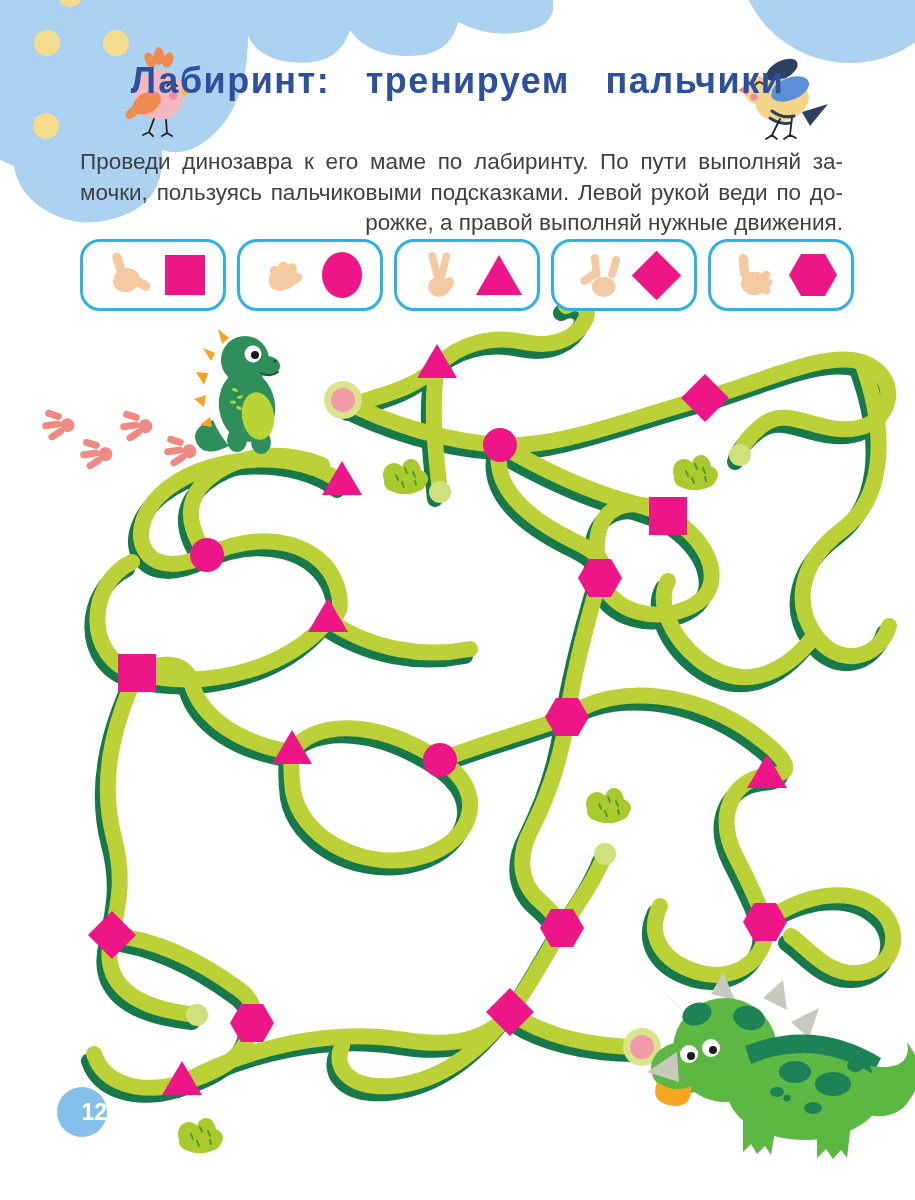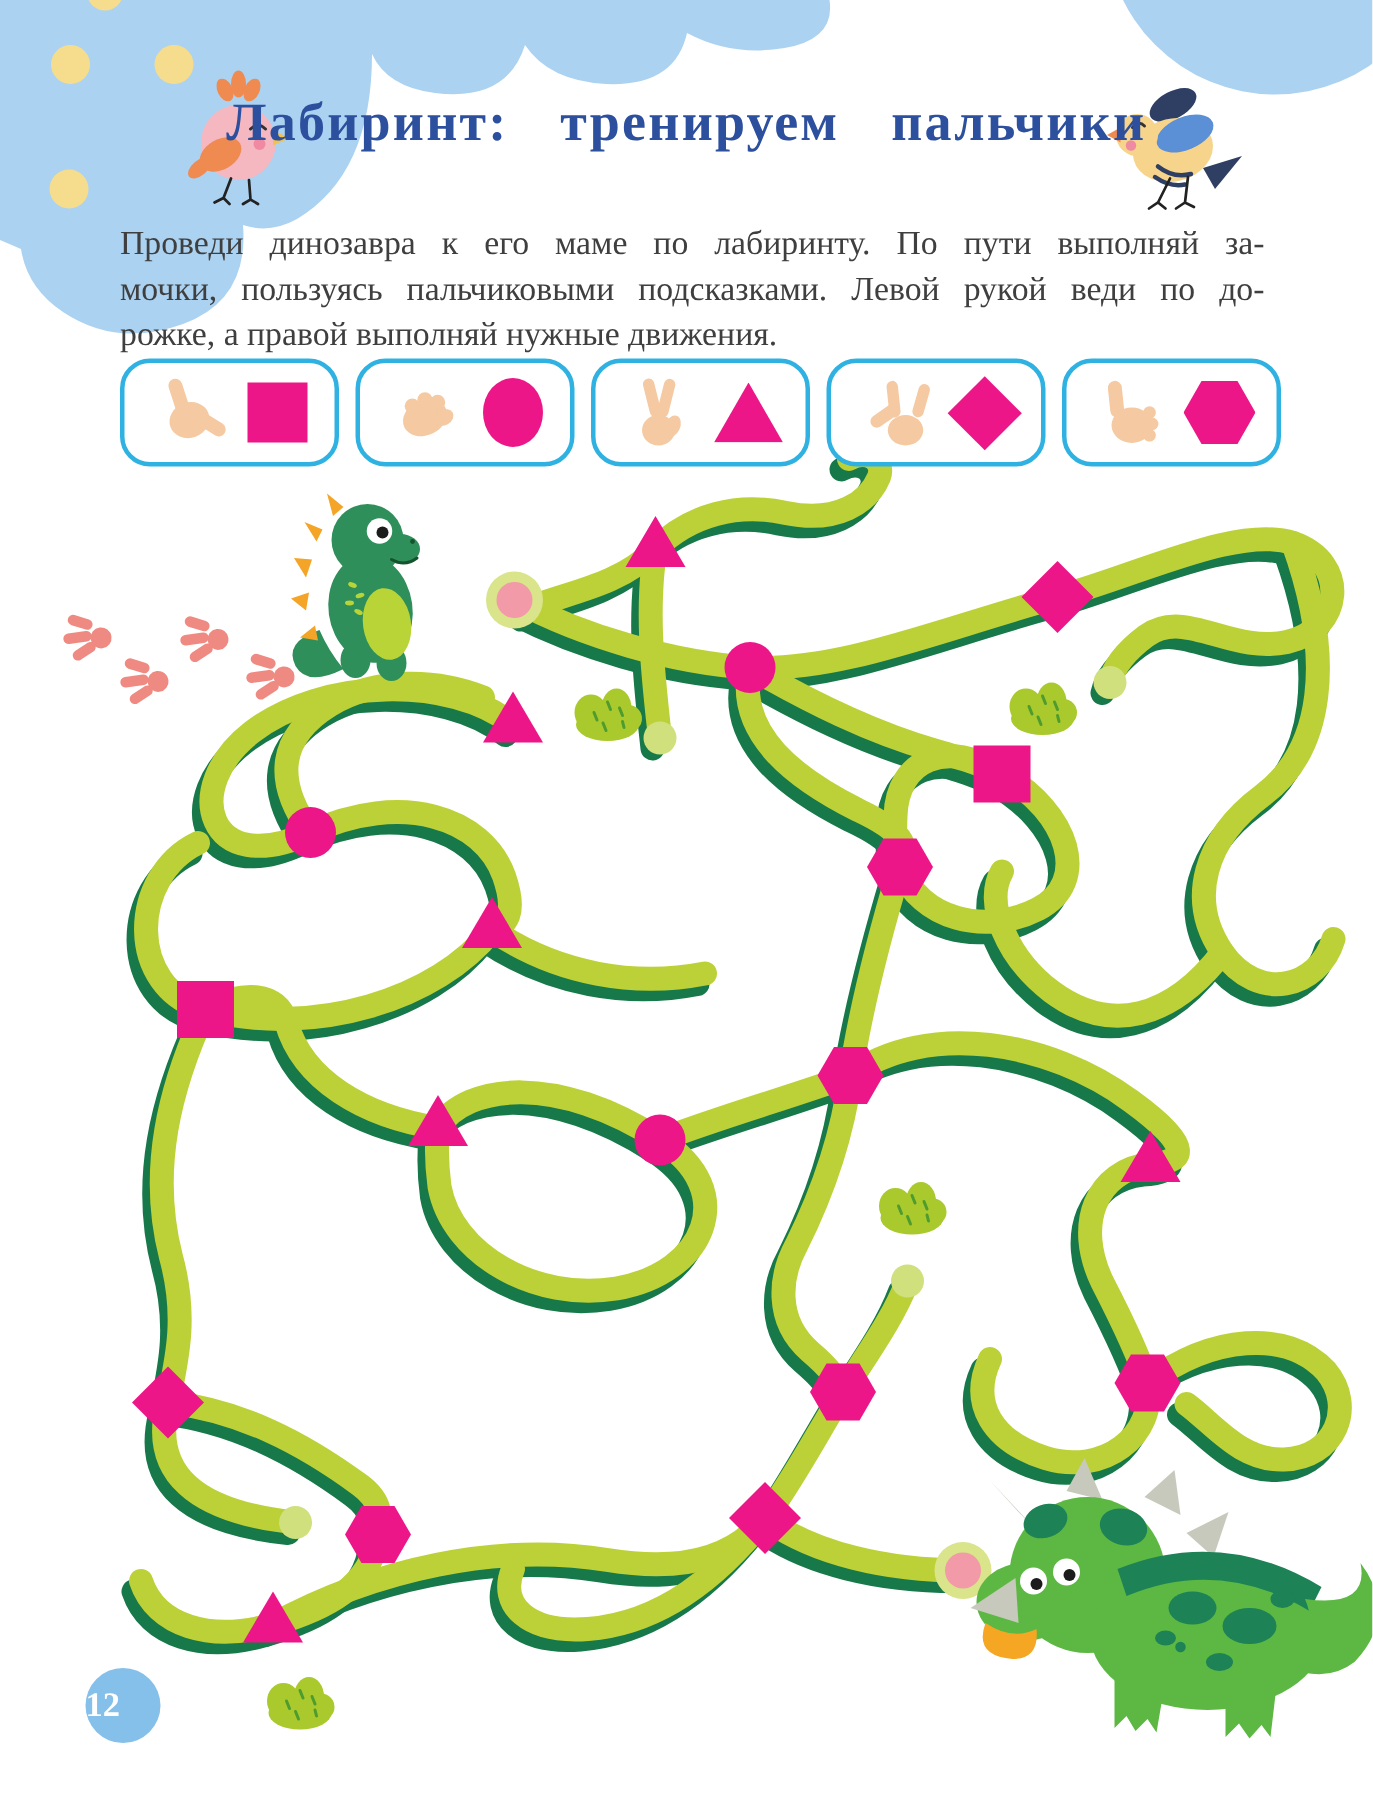--- a/index.html
+++ b/index.html
@@ -1,47 +1,47 @@
 <!DOCTYPE html>
 <html style="--lock: #ec1688; --path: #bcd137; --pathShadow: #17784a; --ringOuter: #d9e48b; --ringInner: #f29aa8; --cap: #cfe07c; --bush: #a9c92d; --bushDot: #4f9c2e; --footprint: #ef8a82; --blob: #abd2f1; --dotYellow: #f6dd8d; --pageCircle: #85c0ea; --title: #2c4f9e; --text: #3f3f3f; --cardBorder: #2fb2e2; --skin: #f5c9a1; --dinoDark: #2f8f5b; --dinoBelly: #b9d436; --dinoSpike: #f4a427; --mamaBody: #5cb843; --mamaDark: #1d8256; --horn: #c7c9bc; --beak: #f5a623; --birdOrange: #ef8a50; --birdPink: #f5b8c0; --birdBeak: #f2c24e; --cheek: #f08aa2; --birdNavy: #2e3f63; --birdBlue: #5b8fd6; --birdYellow: #f6d48c;"><head>
 <meta charset="utf-8">
 <style>
   html,body{margin:0;padding:0;background:#fff;}
   .page{position:relative;width:915px;height:1200px;background:#fff;overflow:hidden;
-        font-family:Liberation Serif, serif;}
+        font-family:Liberation Sans, sans-serif;}
   #scene{position:absolute;left:0;top:0;width:915px;height:1200px;}
 
   .title{position:absolute;top:60px;left:0;width:100%;text-align:center;
          font-size:36px;font-weight:bold;color:var(--title);
          letter-spacing:1.5px;word-spacing:24px;}
 
   .instructions{position:absolute;left:80px;top:147px;width:763px;
                 font-size:22.5px;line-height:30.5px;color:var(--text);}
   .instructions .just{display:block;text-align:justify;text-align-last:justify;}
-  .instructions .last{display:block;text-align:left;}
+  .instructions .last{display:block;text-align:right;}
 
   .cards{position:absolute;left:80px;top:239px;display:flex;gap:11px;}
   .card{box-sizing:border-box;width:146px;height:72px;border:3px solid var(--cardBorder);
         border-radius:20px;background:#fff;display:flex;align-items:center;
         justify-content:center;gap:10px;}
   .hand{width:54px;height:54px;flex:0 0 auto;}
   .card-shape{display:block;flex:0 0 auto;}
   .shape-square{width:40px;height:40px;background:var(--lock);}
   .shape-oval{width:40px;height:46px;background:var(--lock);border-radius:50%;}
   .shape-triangle{width:46px;height:40px;background:var(--lock);clip-path:polygon(50% 0,100% 100%,0 100%);}
   .shape-diamond{width:35px;height:35px;background:var(--lock);transform:rotate(45deg);}
   .shape-hexagon{width:48px;height:42px;background:var(--lock);clip-path:polygon(25% 0,75% 0,100% 50%,75% 100%,25% 100%,0 50%);}
 
   #maze-paths path,#maze-paths-shadow path{fill:none;stroke-width:16;stroke-linecap:round;stroke-linejoin:round;}
   #maze-paths path{stroke:var(--path);}
   #maze-paths-shadow path{stroke:var(--pathShadow);}
 
-  .page-number{position:absolute;left:57px;top:1112px;width:50px;height:50px;border-radius:50%;
+  .page-number{position:absolute;left:57px;top:1087px;width:50px;height:50px;border-radius:50%;
                background:var(--pageCircle);color:#fff;font-size:23px;font-weight:bold;
-               display:flex;align-items:center;justify-content:flex-start;}
+               display:flex;align-items:center;justify-content:flex-end;}
 </style>
 </head>
 <body>
 
 <div class="page">
 
   <svg id="scene" viewBox="0 0 915 1200">
     <defs>
       <g id="bush-shape" style="fill:var(--bush)">
         <ellipse cx="0" cy="6" rx="21" ry="11"></ellipse>

